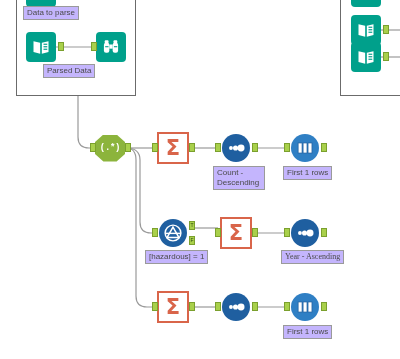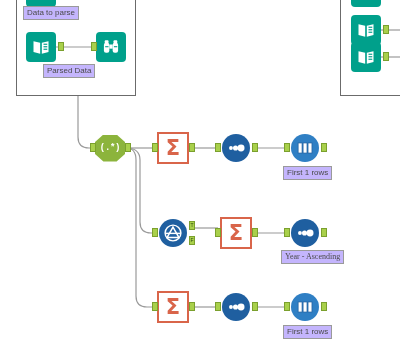--- a/index.html
+++ b/index.html
@@ -239,20 +239,22 @@
         <svg width="22" height="22" viewBox="0 0 24 24">
           <circle cx="6.5" cy="12" r="2.1" fill="#ffffff"></circle>
           <circle cx="11.5" cy="12" r="2.8" fill="#ffffff"></circle>
           <circle cx="17.5" cy="12" r="3.8" fill="#ffffff"></circle>
         </svg>
       </div>
     </div>
     <div class="port in" style="left:-21px;"></div>
     <div class="port out" style="left:16px;"></div>
   </div>
+  <div class="nodelabel narrow" style="left:213px;top:166px;">Count -
+Descending</div>
 
   <div class="node" style="left:305px;top:148px;">
     <div class="glyph">
       <div class="bluecircle light">
         <svg width="22" height="22" viewBox="0 0 24 24">
           <rect x="4.5" y="6.5" width="4.3" height="11" fill="#ffffff" stroke="#1f5fa0" stroke-width="0.8"></rect>
           <rect x="9.9" y="6.5" width="4.3" height="11" fill="#ffffff" stroke="#1f5fa0" stroke-width="0.8"></rect>
           <rect x="15.3" y="6.5" width="4.3" height="11" fill="#ffffff" stroke="#1f5fa0" stroke-width="0.8"></rect>
         </svg>
       </div>
@@ -271,20 +273,21 @@
           <path d="M4 12.4 L20 12.4" stroke="#ffffff" stroke-width="1.6"></path>
         </svg>
       </div>
     </div>
     <div class="port in" style="left:-21px;"></div>
     <div class="port outT" style="left:16px;top:-12px;"></div>
     <div class="port-letter" style="left:16px;top:-11px;">T</div>
     <div class="port outF" style="left:16px;top:3px;"></div>
     <div class="port-letter" style="left:16px;top:4px;">F</div>
   </div>
+  <div class="nodelabel" style="left:145px;top:250px;">[hazardous] = 1</div>
 
   <div class="node" style="left:236px;top:233px;">
     <div class="glyph">
       <div class="sumbox">Σ</div>
     </div>
     <div class="port in" style="left:-21px;"></div>
     <div class="port out" style="left:16px;"></div>
   </div>
 
   <div class="node" style="left:305px;top:233px;">

